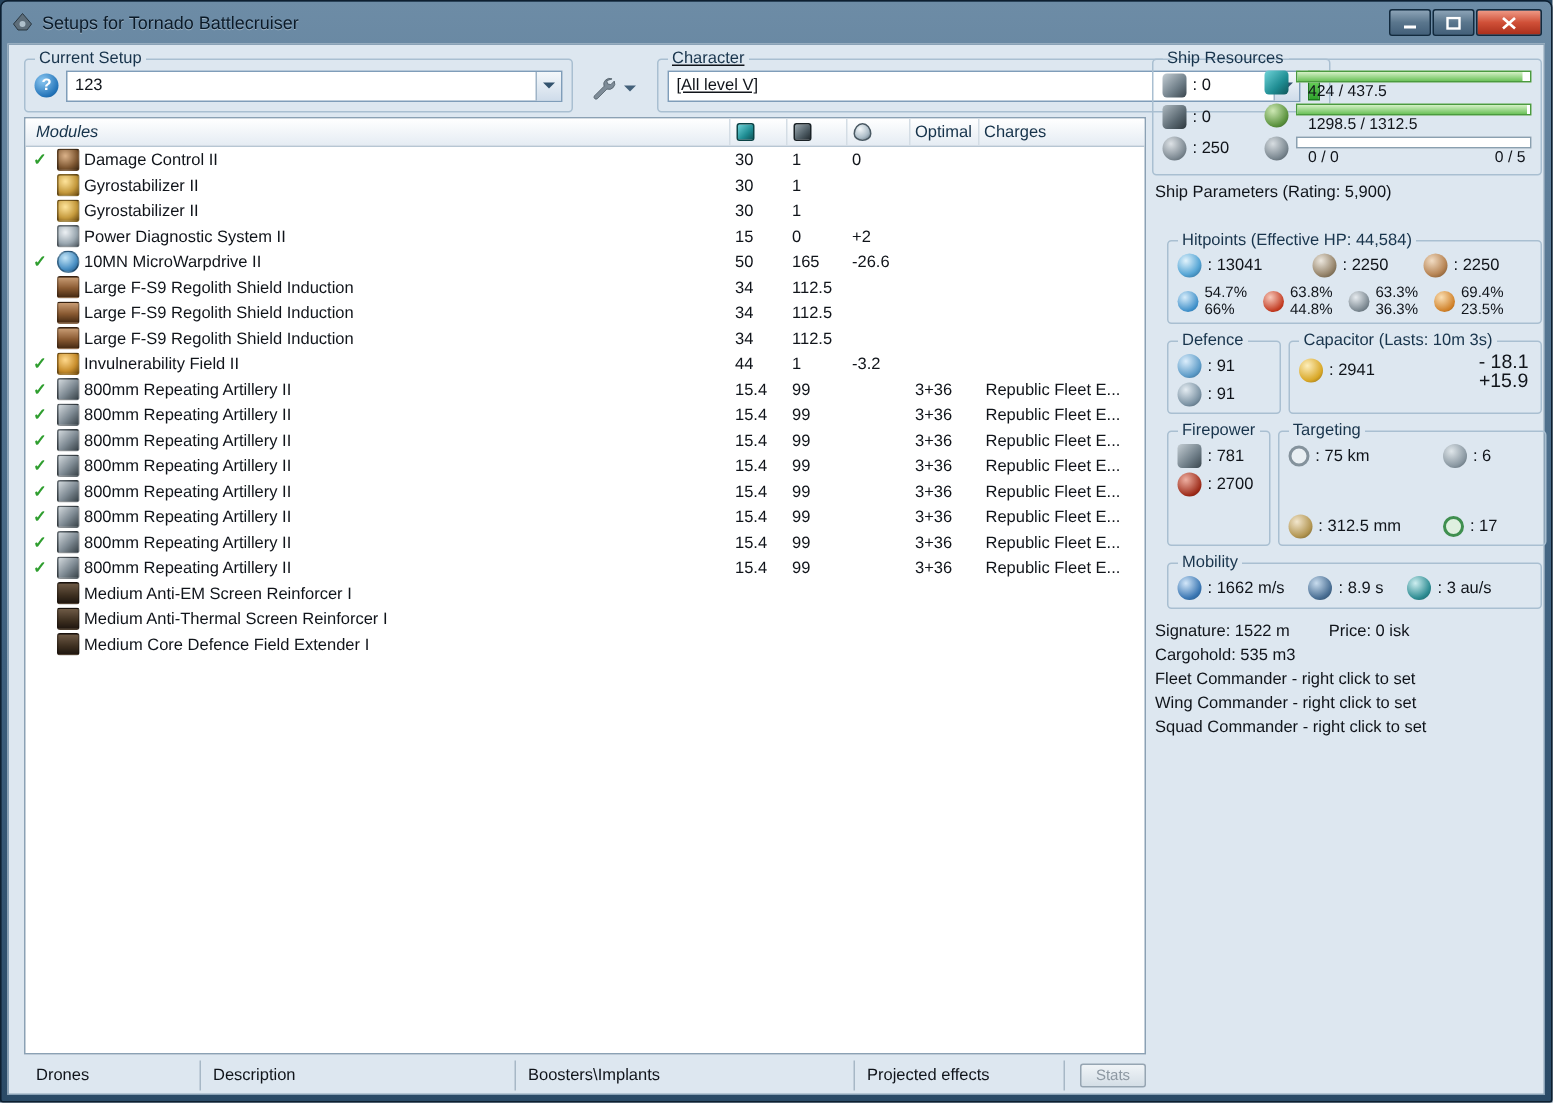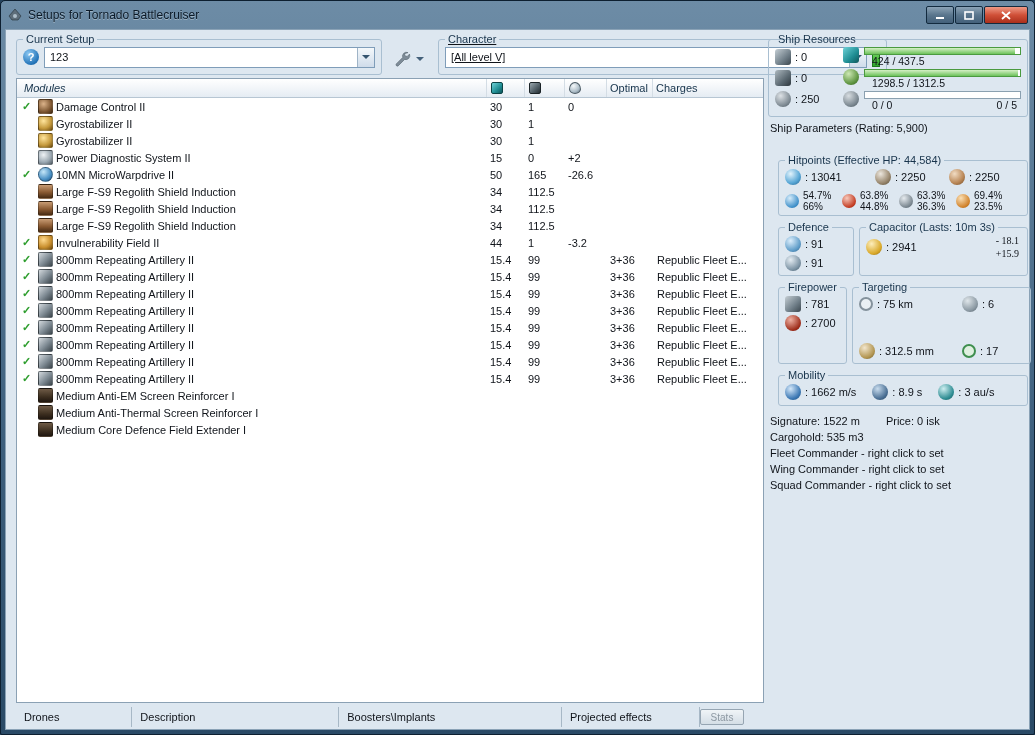--- a/index.html
+++ b/index.html
@@ -102,21 +102,21 @@
   .bottom-bar {
     position:absolute; left:10px; bottom:2px; width:748px; height:20px;
     display:flex; align-items:center; background:#dde7f0;
   }
   .tab { height:100%; display:flex; align-items:center; padding-left:8px; border-right:1px solid #a7b8c6; cursor:pointer; color:#10141a; }
   .tab.t0 { width:118px; }
   .tab.t1 { width:210px; }
   .tab.t2 { width:226px; }
   .tab.t3 { width:140px; }
   .stats-btn {
-    margin-left:auto; margin-right:20px; height:16px; min-width:44px;
+    margin-left:auto; margin-right:0; height:16px; min-width:44px;
     font-family:"Liberation Sans", sans-serif; font-size:10px; color:#8d98a2;
     background:linear-gradient(180deg,#f0f4f7,#d4dee6); border:1px solid #96a5b2; border-radius:2px;
   }
 
   
   .right-panel { position:absolute; left:762px; top:3px; width:260px; bottom:4px; }
   .right-panel fieldset.gb { margin-bottom:5px; }
   .pic { width:16px; height:16px; border-radius:50%; flex:none; display:inline-block; }
 
   .res-flex { display:flex; gap:4px; }
@@ -158,21 +158,21 @@
   .two-col { display:flex; gap:5px; }
   .gb-defence { width:76px; }
   .gb-capacitor { flex:1; }
   .gb-firepower { width:74px; }
   .gb-targeting { flex:1; }
   .stat-item { display:flex; align-items:center; gap:4px; height:19px; white-space:nowrap; }
   .shield-recharge-icon { background:radial-gradient(circle at 35% 30%,#dceefc,#5e9cc8 65%,#2a5b82); }
   .shield-sustain-icon { background:radial-gradient(circle at 35% 30%,#e4ecf2,#7c93a4 65%,#3e5260); }
   .capacitor-icon { background:radial-gradient(circle at 35% 30%,#fdeebc,#d9a828 65%,#7a5a10); }
   .cap-flex { display:flex; align-items:center; }
-  .cap-side { margin-left:auto; text-align:center; font-size:10px; line-height:13px; padding-right:2px;font-family:Liberation Serif, serif; }
+  .cap-side { margin-left:auto; text-align:center; font-size:13px; line-height:13px; padding-right:2px; }
   .dps-icon { border-radius:3px; background:linear-gradient(135deg,#c5ced4,#6f7e88 60%,#3a464e); }
   .volley-icon { background:radial-gradient(circle at 35% 30%,#eeb0a2,#9c2a18 70%,#5c150a); }
   .targeting-grid { display:grid; grid-template-columns:1fr 62px; row-gap:3px;gap:28px; }
   .range-icon { width:14px;height:14px; border:2px solid #84929c; background:#e9eff3; }
   .max-targets-icon { background:radial-gradient(circle at 35% 30%,#dfe6ea,#8a98a2 65%,#4c5962); }
   .scan-resolution-icon { background:radial-gradient(circle at 35% 30%,#f2e6cd,#b29551 65%,#63511f); }
   .sensor-strength-icon { width:14px;height:14px; border:2px solid #3f8f4f; background:#dff0e0; }
   .speed-icon { background:radial-gradient(circle at 35% 30%,#d3e7f9,#3c78b4 65%,#1a4a77); }
   .agility-icon { background:radial-gradient(circle at 35% 30%,#c8dcee,#4a6f94 65%,#243f58); }
   .warp-speed-icon { background:radial-gradient(circle at 35% 30%,#cdeef0,#2f8d93 65%,#125256); }

